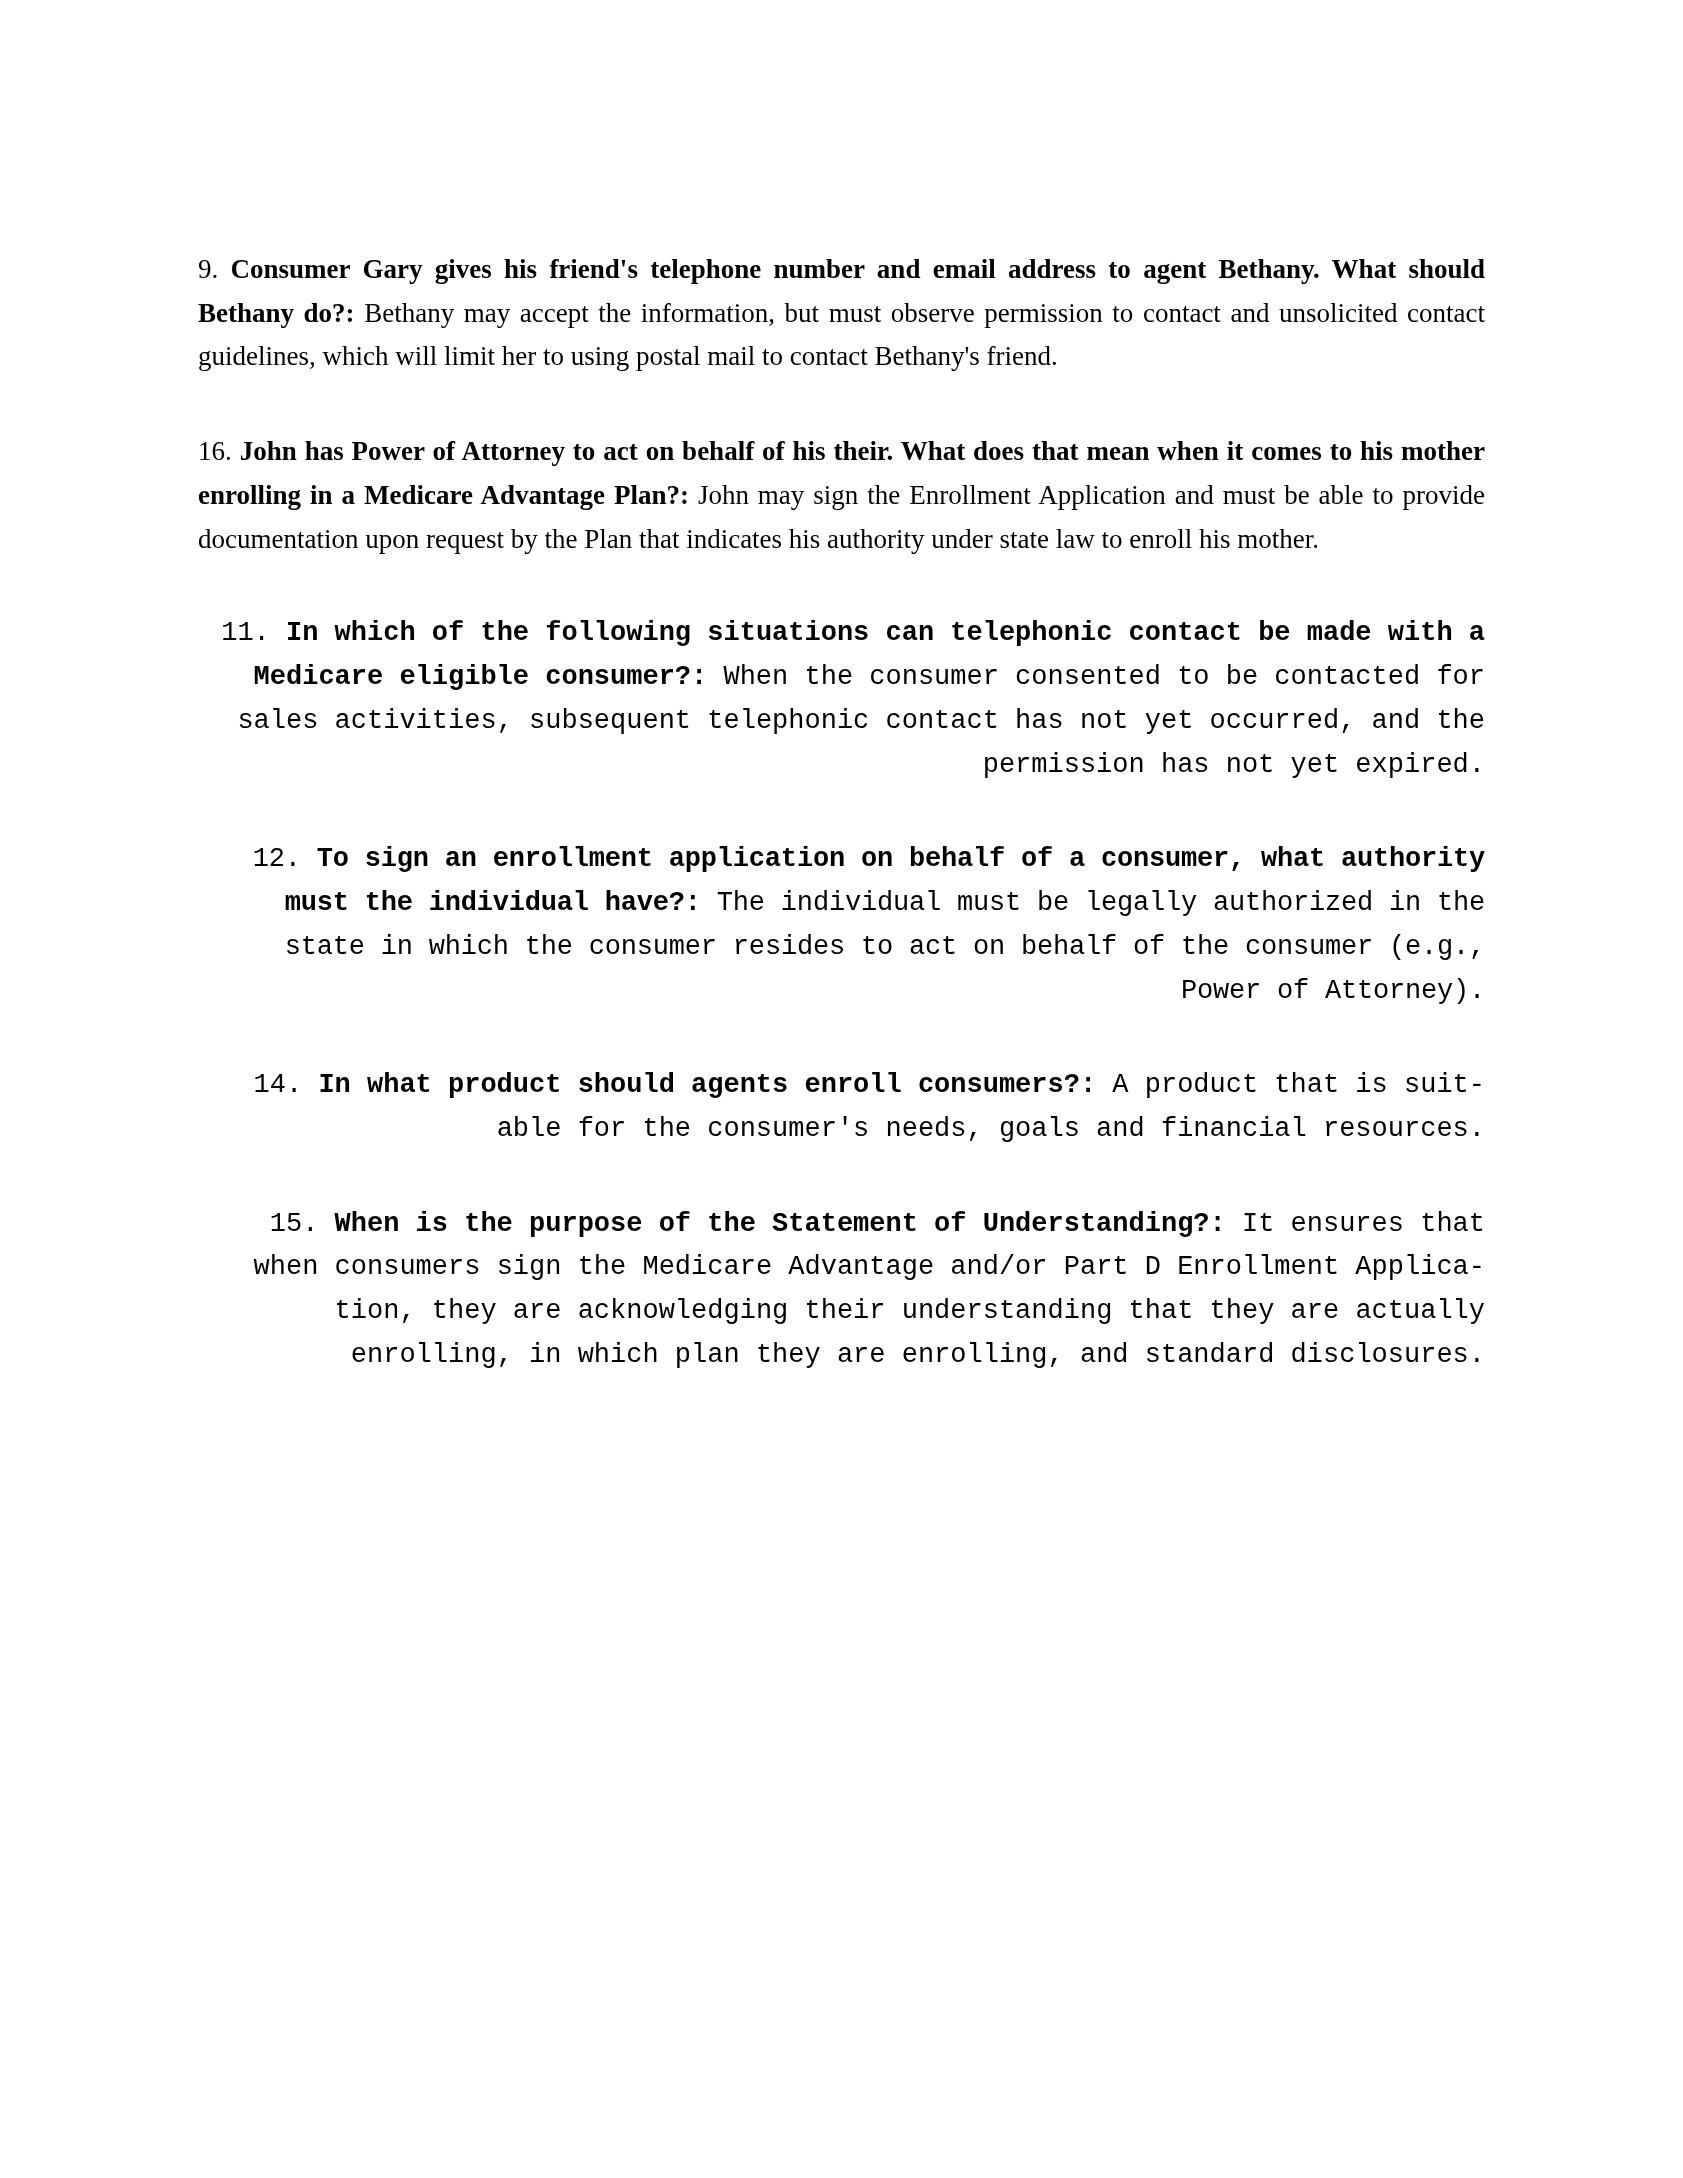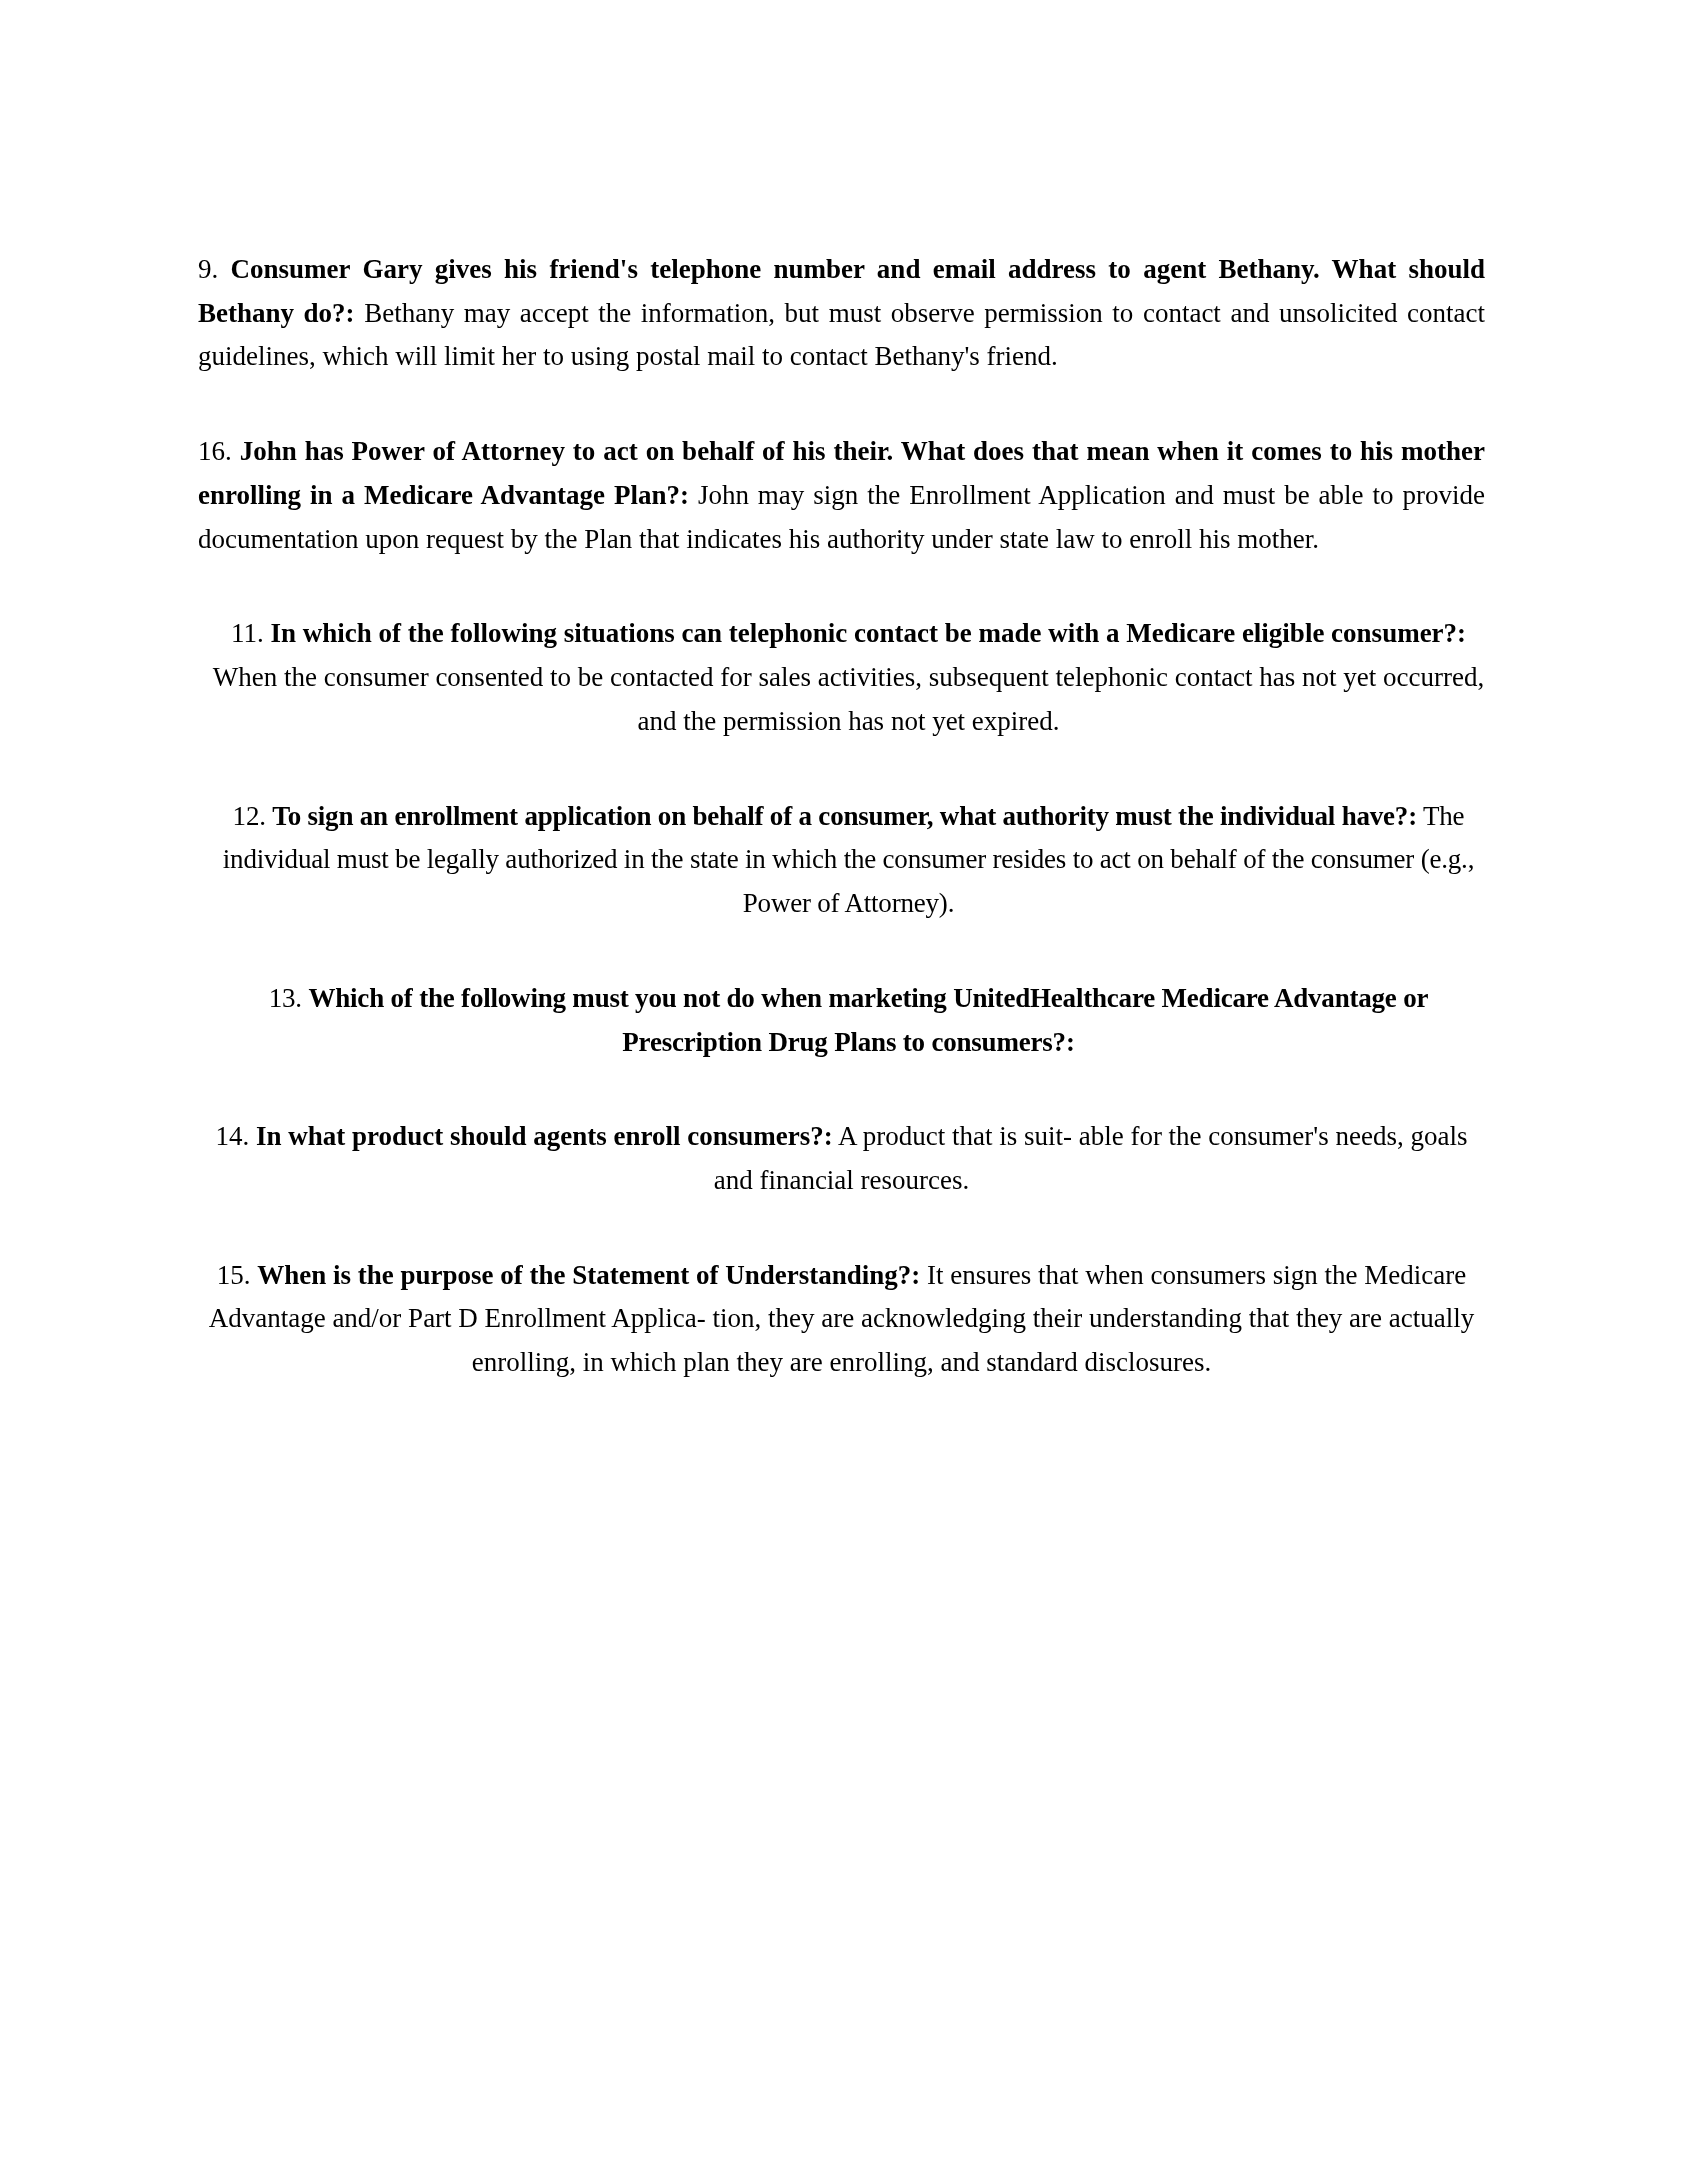--- a/index.html
+++ b/index.html
@@ -33,21 +33,22 @@
   .qa .q {
     font-weight: bold;
   }
   .qa .a {
     font-weight: normal;
   }
   .indent {
     padding-left: 14px;
   }
   .nojust {
-    text-align: center;
+    text-align: right;
+    font-family: Liberation Mono, monospace;
   }
   .tight {
     letter-spacing: -0.2px;
   }
 </style>
 </head>
 <body>
 
 <div class="page">
 
@@ -68,25 +69,20 @@
     <span class="q">In which of the following situations can telephonic contact be made with a Medicare eligible consumer?:</span>
     <span class="a">When the consumer consented to be contacted for sales activities, subsequent telephonic contact has not yet occurred, and the permission has not yet expired.</span>
   </p>
 
   <p class="qa indent nojust tight">
     <span class="num">12.</span>
     <span class="q">To sign an enrollment application on behalf of a consumer, what authority must the individual have?:</span>
     <span class="a">The individual must be legally authorized in the state in which the consumer resides to act on behalf of the consumer (e.g., Power of Attorney).</span>
   </p>
 
-  <p class="qa indent nojust tight">
-    <span class="num">13.</span>
-    <span class="q">Which of the following must you not do when marketing UnitedHealthcare Medicare Advantage or Prescription Drug Plans to consumers?:</span>
-    <span class="a"></span>
-  </p>
 
   <p class="qa nojust">
     <span class="num">14.</span>
     <span class="q">In what product should agents enroll consumers?:</span>
     <span class="a">A product that is suit- able for the consumer's needs, goals and financial resources.</span>
   </p>
 
   <p class="qa nojust">
     <span class="num">15.</span>
     <span class="q">When is the purpose of the Statement of Understanding?:</span>

